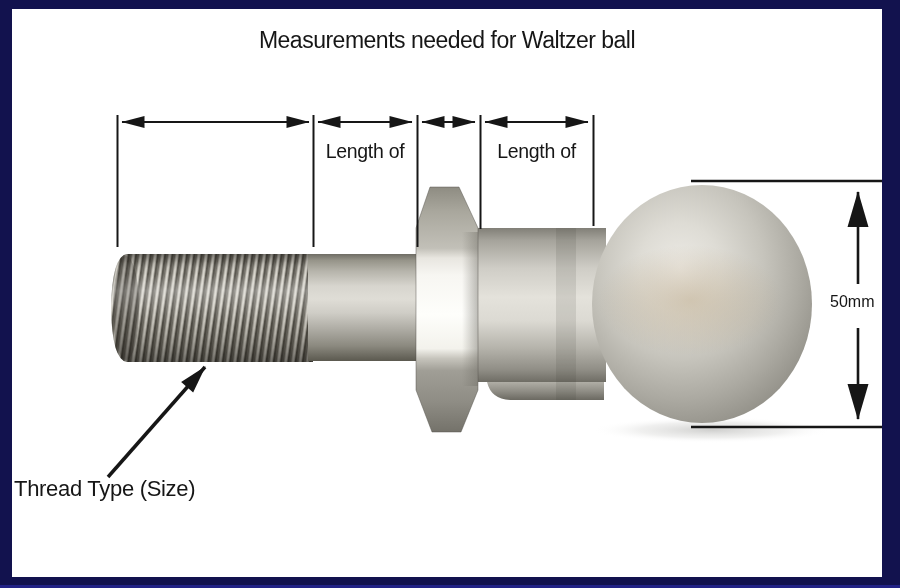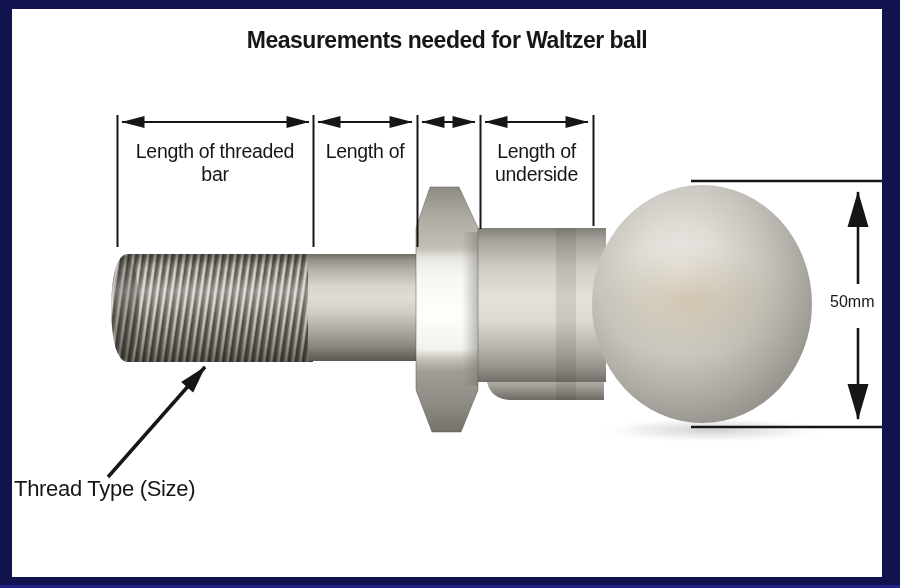--- a/index.html
+++ b/index.html
@@ -26,21 +26,21 @@
     z-index:8;
   }
   .frame-border-glow{
     position:absolute;left:0;right:0;bottom:0;height:3px;
     background:#2a2a9e;opacity:.7;z-index:9;pointer-events:none;
   }
   .art{position:absolute;left:0;top:0;z-index:1;}
   .title{
     position:absolute;left:12px;right:18px;top:27px;
     text-align:center;
-    font-size:23px;font-weight:bold;letter-spacing:-0.5px;
+    font-size:23px;font-weight:normal;letter-spacing:-0.5px;
     color:var(--text);
     z-index:4;
   }
   .lbl{
     position:absolute;
     text-align:center;
     font-size:19.5px;line-height:23px;letter-spacing:-0.3px;
     color:var(--text);
     z-index:4;
   }
@@ -178,32 +178,27 @@
       <line x1="691" y1="427" x2="884" y2="427" stroke-width="2.4"></line>
       <line x1="858" y1="284" x2="858" y2="192" stroke-width="2.6" marker-end="url(#bigArrow)"></line>
       <line x1="858" y1="328" x2="858" y2="419" stroke-width="2.6" marker-end="url(#bigArrow)"></line>
 
       <line x1="108" y1="477" x2="205" y2="367" stroke-width="3.5" marker-end="url(#ptrArrow)"></line>
     </g>
   </svg>
 
   <div class="title">Measurements needed for Waltzer ball</div>
 
-  <div class="lbl lbl-threaded">
-    <span class="ln">Length of threaded</span>
-    <span class="ln">bar</span>
-  </div>
 
   <div class="lbl lbl-topbar">
     <span class="ln">Length of</span>
   </div>
 
   <div class="lbl lbl-underside">
     <span class="ln">Length of</span>
-    <span class="ln">underside</span>
   </div>
 
   <div class="lbl lbl-50mm">50mm</div>
 
   <div class="lbl lbl-thread-type">Thread Type (Size)</div>
 
   <div class="frame-border"></div>
   <div class="frame-border-glow"></div>
 </div>
 

